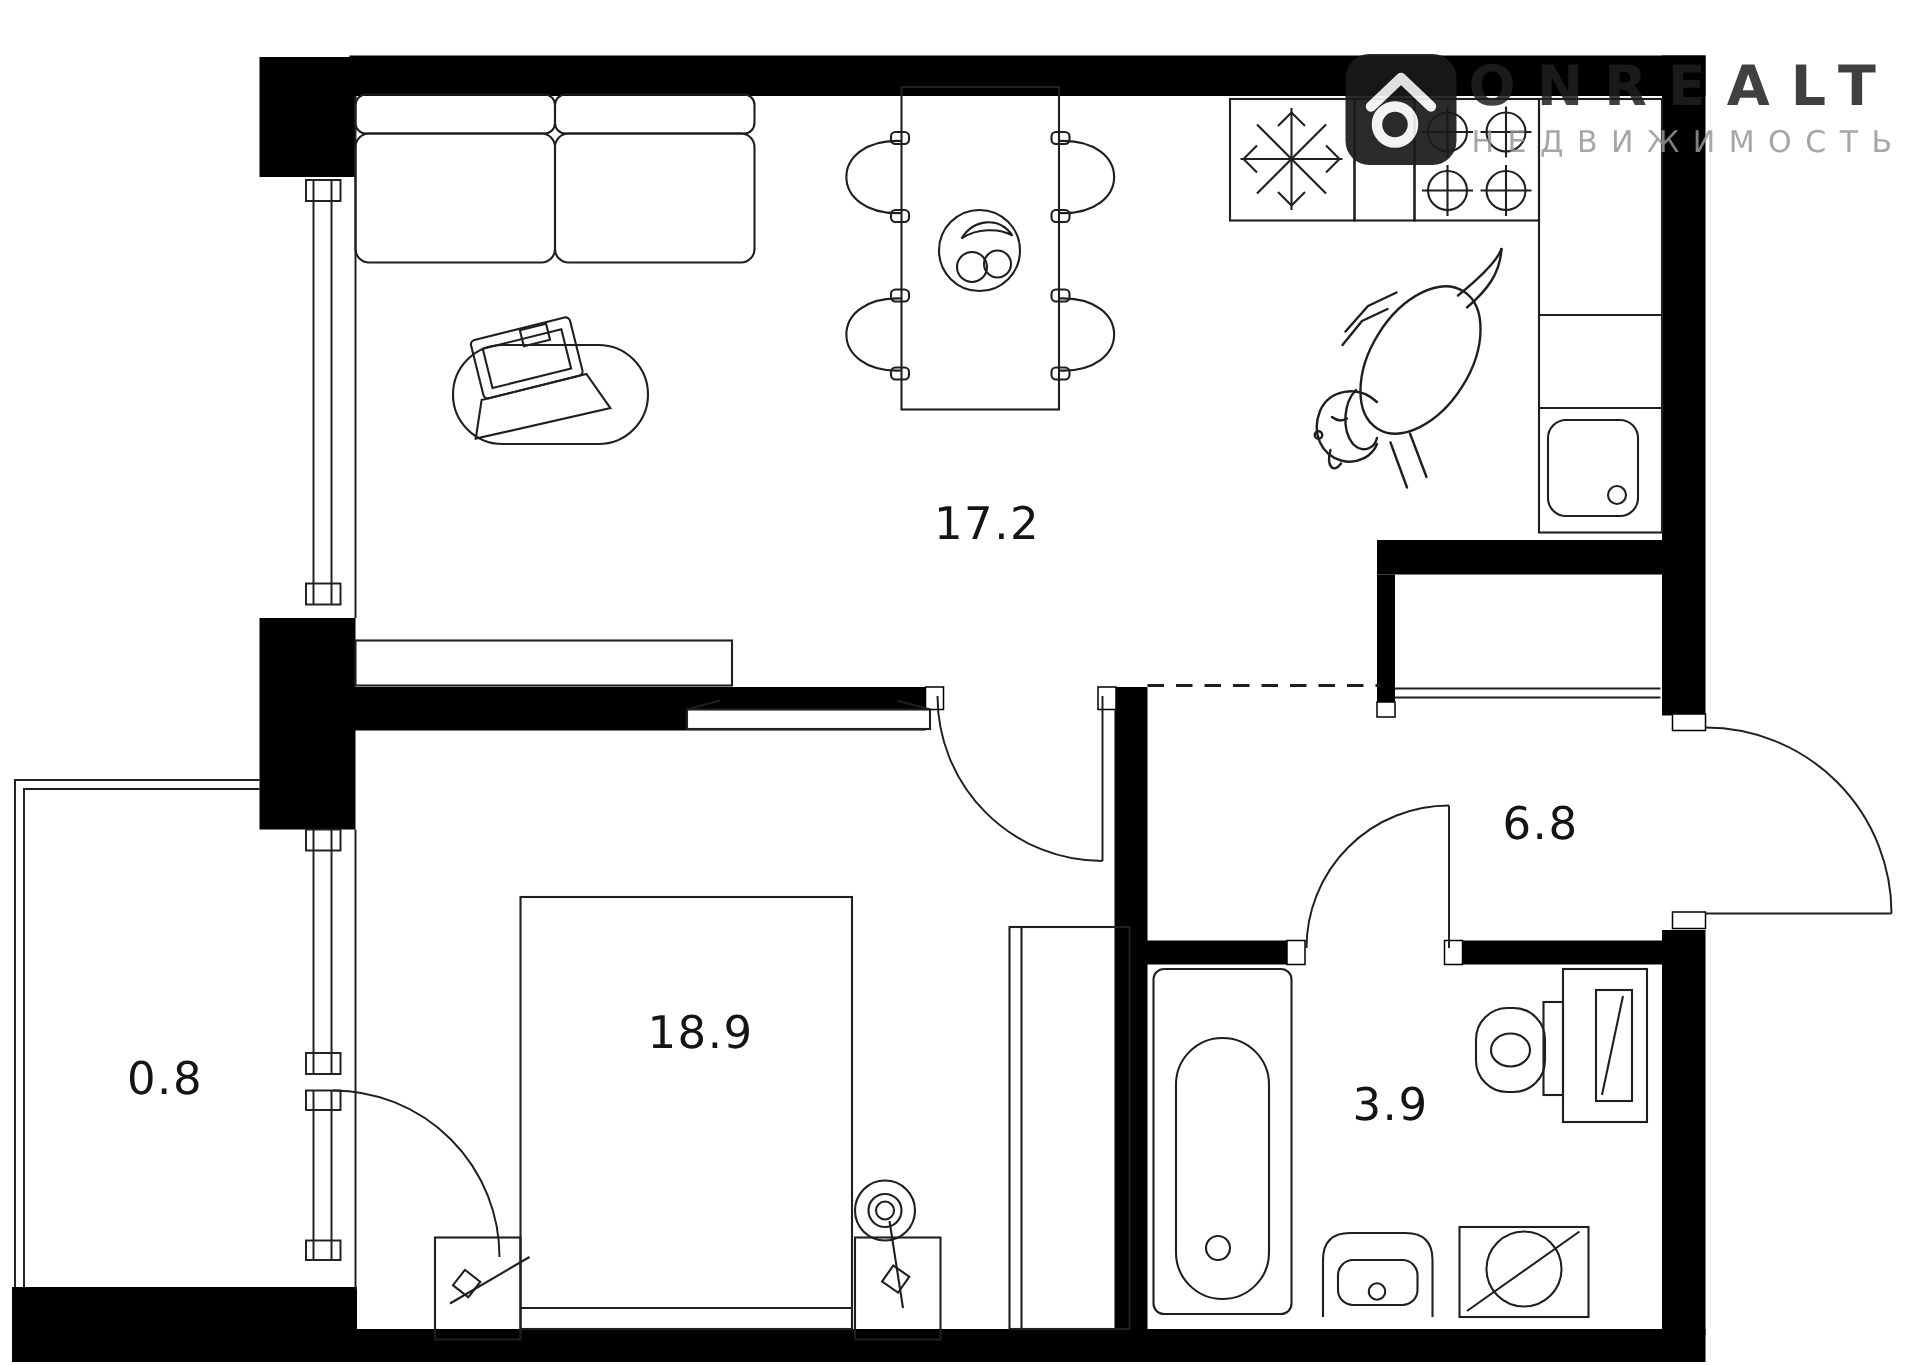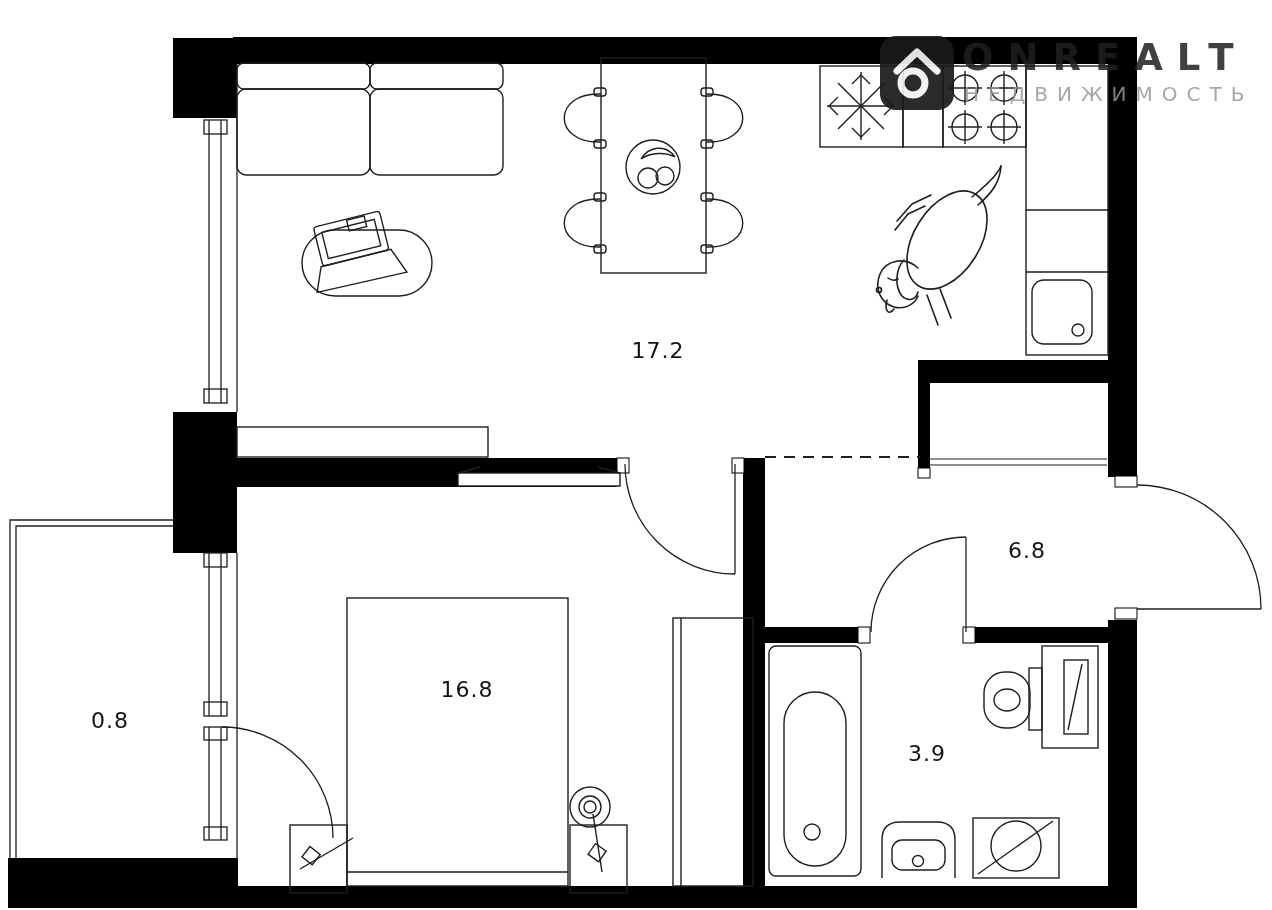--- a/index.html
+++ b/index.html
@@ -1,21 +1,21 @@
 <!DOCTYPE html>
 <html><head>
 <meta charset="utf-8">
 <style>
   html,body{margin:0;padding:0;background:#fff;}
   #stage{position:relative;width:1272px;height:910px;background:#ffffff;overflow:hidden;
          font-family:"DejaVu Sans",sans-serif;}
   #plan-svg{position:absolute;left:0;top:0;}
-  .room-label{position:absolute;transform:translate(-50%,-50%);font-size:22px;color:#141414;
+  .room-label{position:absolute;transform:translate(-50%,-50%);font-size:30px;color:#141414;
               letter-spacing:1px;white-space:nowrap;}
-  .watermark{position:absolute;left:0;top:0;width:1128px;height:910px;pointer-events:none;}
+  .watermark{position:absolute;left:17px;top:0;width:1128px;height:910px;pointer-events:none;}
   .wm-logo{position:absolute;left:880px;top:36px;width:74px;height:74px;border-radius:16px;
            background:#1a1a1a;opacity:0.92;display:flex;align-items:center;justify-content:center;}
   .wm-brand{position:absolute;left:962px;top:36px;font-size:37px;font-weight:700;
             letter-spacing:14px;color:rgba(30,30,30,0.85);}
   .wm-tagline{position:absolute;left:964px;top:82px;font-size:20px;font-weight:500;
               letter-spacing:9px;color:rgba(150,150,150,0.85);}
 </style>
 </head>
 <body>
 
@@ -246,23 +246,23 @@
     <path d="M940,289 L951,318"></path>
     <path d="M918,268 C905,256 886,260 880,274 C874,289 881,303 894,307 C905,310 915,304 918,296"></path>
     <path d="M904,260 C896,268 894,286 902,296 C908,302 916,300 918,292"></path>
     <path d="M888,278 q5,4 10,1"></path>
     <circle cx="879" cy="290" r="2.5"></circle>
     <path d="M887,300 C884,311 889,316 894,309"></path>
   </g>
 </svg>
 
   <div class="room-label" style="left:658px;top:350px">17.2</div>
-  <div class="room-label" style="left:467px;top:689px">16.8</div>
+  <div class="room-label" style="left:467px;top:689px">18.9</div>
   <div class="room-label" style="left:1027px;top:550px">6.8</div>
-  <div class="room-label" style="left:927px;top:753px">3.9</div>
+  <div class="room-label" style="left:927px;top:737px">3.9</div>
   <div class="room-label" style="left:110px;top:720px">0.8</div>
 
   <div class="watermark">
     <div class="wm-logo">
       <svg width="74" height="74" viewBox="0 0 74 74" fill="none">
         <path d="M17 35 L37 16 L57 35" stroke="#ffffff" stroke-width="7" stroke-linecap="round" stroke-linejoin="round" opacity="0.95"></path>
         <circle cx="33" cy="47" r="12" stroke="#ffffff" stroke-width="7" opacity="0.95"></circle>
       </svg>
     </div>
     <div class="wm-brand">ONREALT</div>

